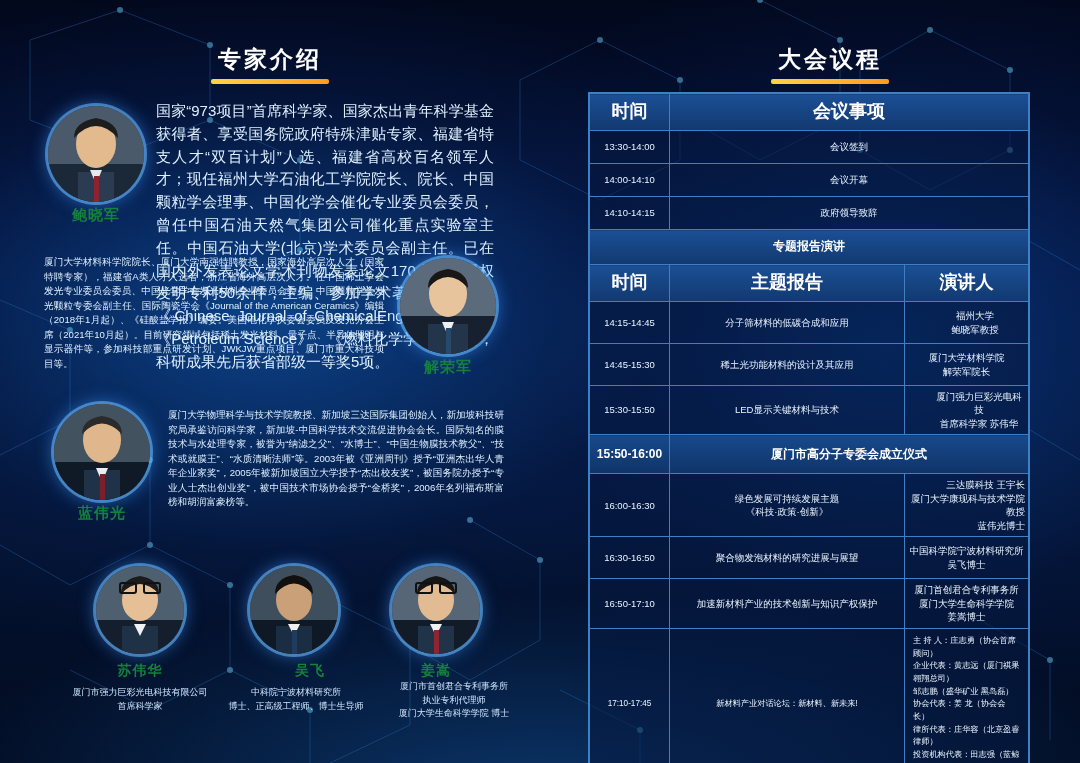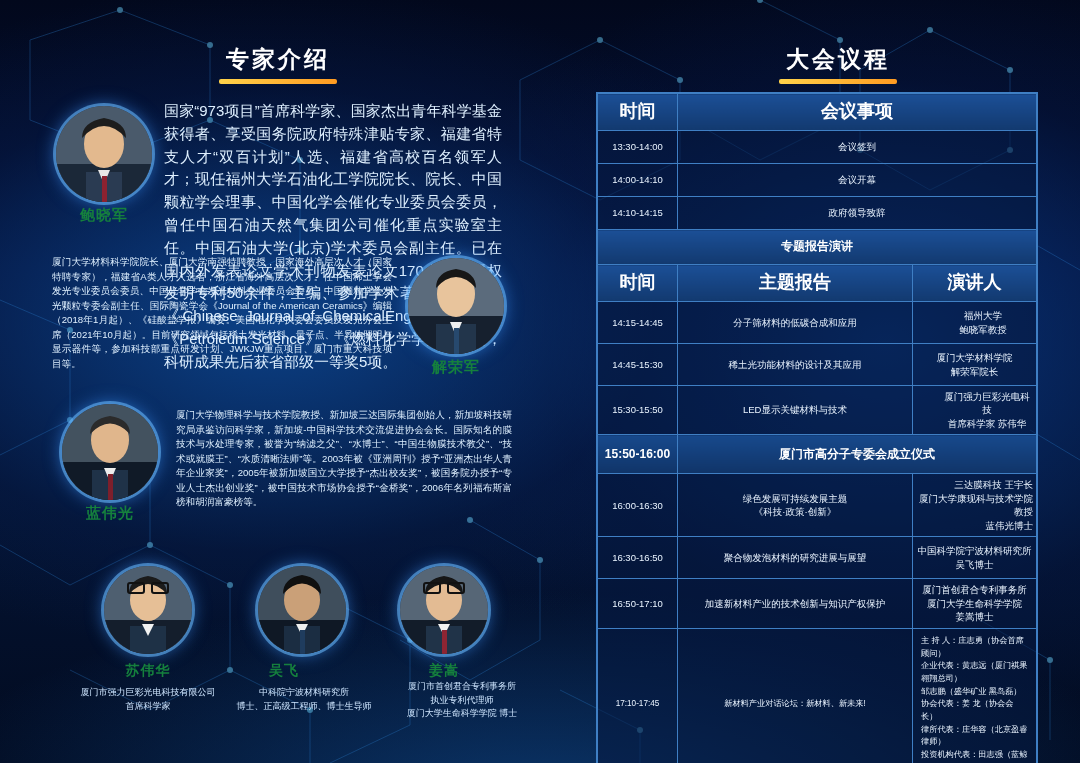--- a/index.html
+++ b/index.html
@@ -12,21 +12,21 @@
   
   .bg{position:absolute;inset:0;
     background:
       radial-gradient(ellipse 700px 420px at 25% 42%, rgba(13,74,150,0.85) 0%, rgba(6,30,80,0.35) 55%, rgba(2,10,30,0) 80%),
       radial-gradient(ellipse 620px 480px at 82% 45%, rgba(10,62,140,0.75) 0%, rgba(5,24,70,0.35) 55%, rgba(2,10,30,0) 80%),
       radial-gradient(ellipse 900px 300px at 50% 105%, rgba(18,90,170,0.55) 0%, rgba(2,10,30,0) 70%),
       linear-gradient(180deg,#02081c 0%,#04123a 35%,#041434 65%,#020b20 100%);
   }
   .bg-net{position:absolute;inset:0;opacity:.55;}
   
-  .wrap{position:absolute;inset:0;margin-left:8px;}
+  .wrap{position:absolute;inset:0;}
   
   .sec-title{position:absolute;color:#fff;font-size:23px;font-weight:bold;letter-spacing:3px;text-align:center;}
   .sec-title .bar{position:absolute;left:50%;transform:translateX(-50%);bottom:-9px;width:118px;height:5px;
      background:linear-gradient(90deg,#ffd24a,#ff9b21);border-radius:2px;}
   #title-experts{left:120px;top:44px;width:300px;}
   #title-agenda{left:700px;top:44px;width:260px;}
 
   
   .expert{position:absolute;}
   .photo{position:relative;border-radius:50%;overflow:hidden;
@@ -185,21 +185,21 @@
       <svg class="face" viewBox="0 0 88 88">
         <rect width="88" height="88" fill="#3f4e5c"></rect>
         <rect x="0" y="54" width="88" height="34" fill="#0f1825"></rect>
         <ellipse cx="44" cy="34" rx="18" ry="21" fill="#caa078"></ellipse>
         <path d="M25,28 Q44,7 63,28 Q63,12 44,9 Q25,12 25,28Z" fill="#101010"></path>
         <rect x="26" y="60" width="36" height="28" fill="#1b2d42"></rect>
         <path d="M38,58 L44,70 L50,58 Z" fill="#efefef"></path>
         <rect x="42" y="64" width="5" height="24" fill="#1f3c5e"></rect>
       </svg>
     </div>
-    <div class="ename" style="left:224px;top:662px;width:104px;font-size:14px;">吴飞</div>
+    <div class="ename" style="left:258px;top:662px;width:104px;font-size:14px;">吴飞</div>
     <div class="erole" style="left:190px;top:686px;width:212px;font-size:9px;white-space:pre-line;">中科院宁波材料研究所
 博士、正高级工程师、博士生导师</div>
   </div>
 
   <div class="expert">
     <div class="photo" style="position:absolute;left:392px;top:566px;width:88px;height:88px;background:#2b3a4c;">
       <svg class="face" viewBox="0 0 88 88">
         <rect width="88" height="88" fill="#566676"></rect>
         <rect x="0" y="54" width="88" height="34" fill="#121c29"></rect>
         <ellipse cx="44" cy="34" rx="18" ry="21" fill="#e3bb93"></ellipse>

